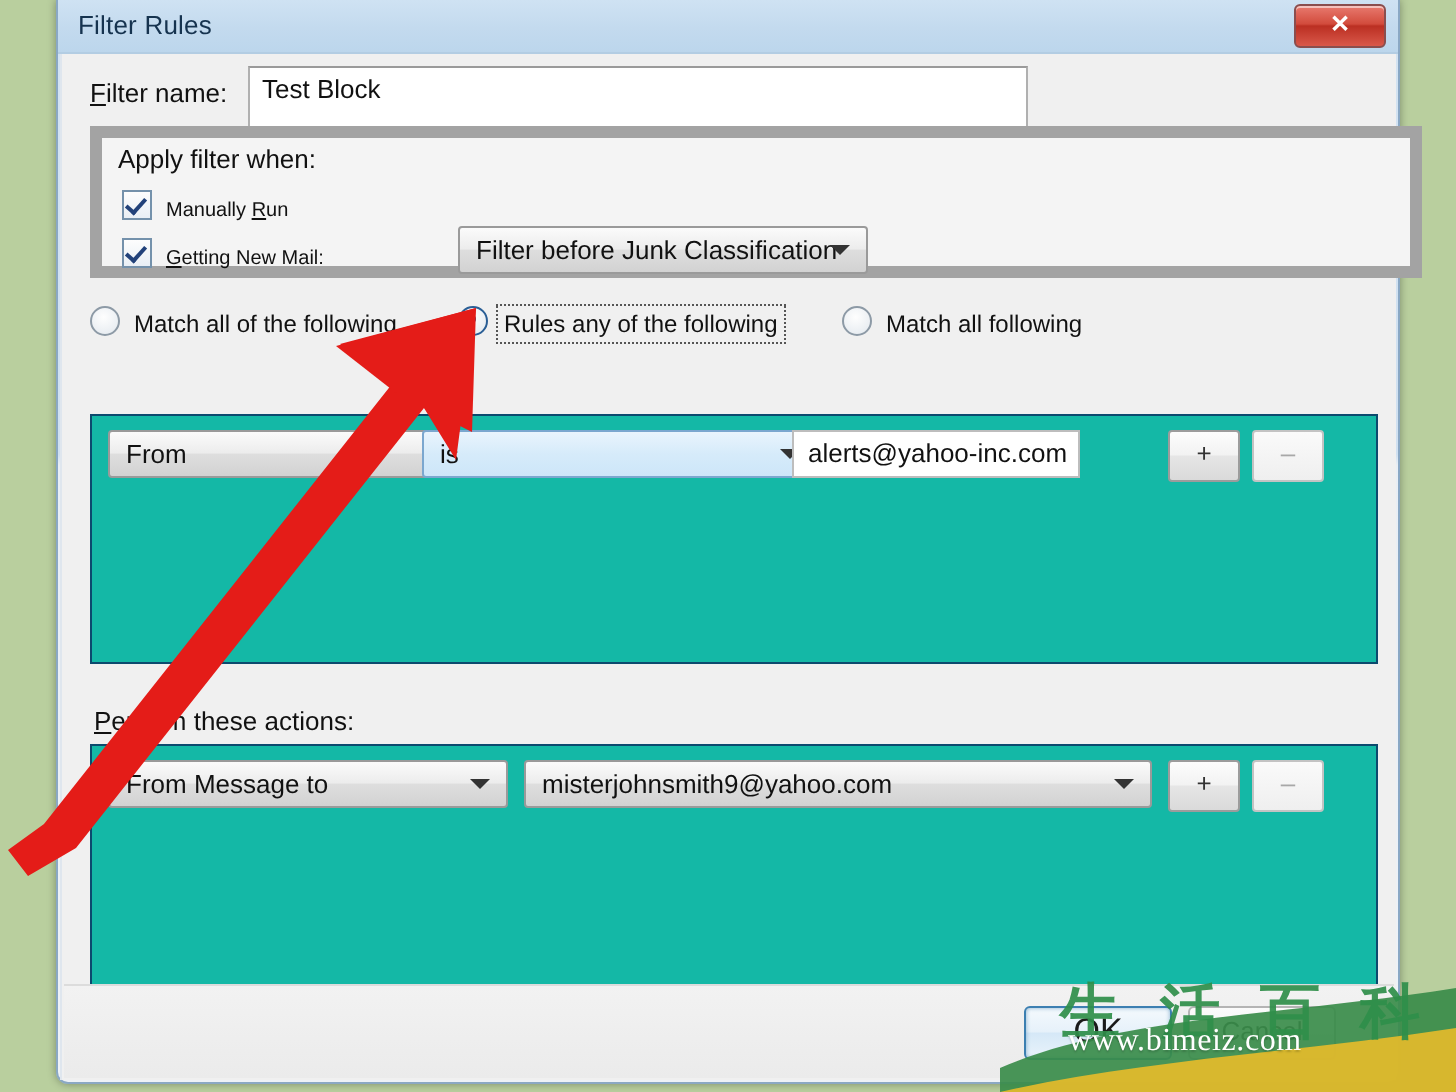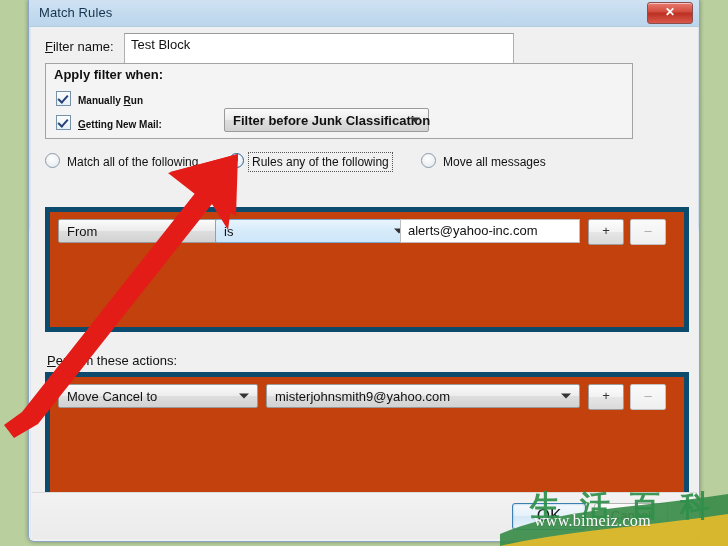--- a/index.html
+++ b/index.html
@@ -55,22 +55,22 @@
   #fname-label{position:absolute;left:14px;top:12px;}
   #fname-input{
     position:absolute;left:93px;top:6px;width:390px;height:22px;
     background:#fff;border:1px solid #b0b0b0;border-top-color:#9a9a9a;
     font-size:13px;color:#111;padding:2px 0 0 6px;box-sizing:border-box;
     line-height:18px;cursor:text;
   }
 
   
   #apply-group{
-    position:absolute;left:14px;top:36px;width:588px;height:76px;
-    border:1px solid #a3a3a3;background:#f4f4f4;box-sizing:border-box;font-weight:bold;
+    position:absolute;left:14px;top:36px;width:666px;height:76px;
+    border:6px solid #a3a3a3;background:#f4f4f4;box-sizing:border-box;
   }
   #apply-title{position:absolute;left:8px;top:3px;}
   .chk-row{position:absolute;}
   .chkbox{
     display:inline-block;width:13px;height:13px;vertical-align:-2px;
     border:1px solid #7491ab;background:linear-gradient(180deg,#fdfdfd,#e9eff5);
     position:relative;cursor:pointer;
   }
   .chkbox.checked::after{
     content:"";position:absolute;left:3px;top:1px;width:4px;height:8px;
@@ -108,32 +108,32 @@
   .radio.sel::after{
     content:"";position:absolute;left:3px;top:3px;width:5px;height:5px;border-radius:50%;
     background:#1c4a80;
   }
   .rad-item{position:absolute;font-size:12px;color:#111;white-space:nowrap;}
   .rad-item .rl{margin-left:7px;}
   .rad-item.focus .rl{outline:1px dotted #555;outline-offset:2px;padding:0 1px;}
 
   
   .panel{
-    position:absolute;border:5px solid #0c4a6e;background:#c2410c;box-sizing:border-box;
+    position:absolute;border:1px solid #0c4a6e;background:#14b8a6;box-sizing:border-box;
   }
   #cond-panel{left:44px;top:180px;width:640px;height:125px;left:14px;width:644px;}
   #act-panel{left:14px;top:345px;width:644px;height:145px;}
   #cond-c1{left:8px;top:7px;width:335px;height:24px;}
   #cond-c2{left:165px;top:7px;width:198px;height:24px;}
   .txtbox{
     position:absolute;border:1px solid #bdbdbd;background:#fff;
     font-size:13px;color:#111;box-sizing:border-box;
     padding-left:7px;line-height:22px;cursor:text;
   }
-  #cond-val{left:350px;top:7px;width:180px;height:24px;}
+  #cond-val{left:350px;top:7px;width:144px;height:24px;}
   .plusminus{
     position:absolute;width:34px;height:24px;border:1px solid #9c9c9c;border-radius:2px;
     background:linear-gradient(180deg,#fdfdfd 0%,#f2f2f2 48%,#e6e6e6 50%,#dadada 100%);
     font-size:13px;color:#333;text-align:center;line-height:22px;cursor:pointer;
   }
   .plusminus.dis{color:#a8a8a8;border-color:#c3c3c3;background:linear-gradient(180deg,#fafafa,#efefef);}
   #cond-plus{left:538px;top:7px;}
   #cond-minus{left:580px;top:7px;}
 
   #perform-label{position:absolute;left:16px;top:326px;}
@@ -179,21 +179,21 @@
   }
 </style>
 </head>
 <body>
 
 <div id="desktop"></div>
 
 <div id="window">
 
   <div id="titlebar">
-    <div id="title-text">Match Rules</div>
+    <div id="title-text">Filter Rules</div>
     <div id="close-btn">✕</div>
   </div>
 
   <div id="client">
 
     <div id="fname-label" class="label"><u>F</u>ilter name:</div>
     <div id="fname-input" class="txtbox" style="position:absolute;left:93px;top:6px;width:390px;height:38px;" title="Filter name">Test Block</div>
 
     <div id="apply-group">
       <div id="apply-title" class="label">Apply filter when:</div>
@@ -212,41 +212,41 @@
       </div>
     </div>
 
     <div class="rad-item" style="left:14px;top:126px;">
       <span class="radio"></span><span class="rl">Match all of the following</span>
     </div>
     <div class="rad-item focus" style="left:198px;top:126px;">
       <span class="radio sel"></span><span class="rl">Rules any of the following</span>
     </div>
     <div class="rad-item" style="left:390px;top:126px;">
-      <span class="radio"></span><span class="rl">Move all messages</span>
+      <span class="radio"></span><span class="rl">Match all following</span>
     </div>
 
     <div id="cond-panel" class="panel">
       <div id="cond-c1" class="combo">
         <span class="ctext">From</span>
       </div>
       <div id="cond-c2" class="combo hi">
         <span class="ctext">is</span>
         <span class="carrow"></span>
       </div>
       <div id="cond-val" class="txtbox">alerts@yahoo-inc.com</div>
       <div id="cond-plus" class="plusminus">+</div>
       <div id="cond-minus" class="plusminus dis">–</div>
     </div>
 
     <div id="perform-label" class="label"><u>P</u>erform these actions:</div>
 
     <div id="act-panel" class="panel">
       <div id="act-c1" class="combo">
-        <span class="ctext">Move Cancel to</span>
+        <span class="ctext">From Message to</span>
         <span class="carrow"></span>
       </div>
       <div id="act-c2" class="combo">
         <span class="ctext">misterjohnsmith9@yahoo.com</span>
         <span class="carrow"></span>
       </div>
       <div id="act-plus" class="plusminus">+</div>
       <div id="act-minus" class="plusminus dis">–</div>
     </div>
 

